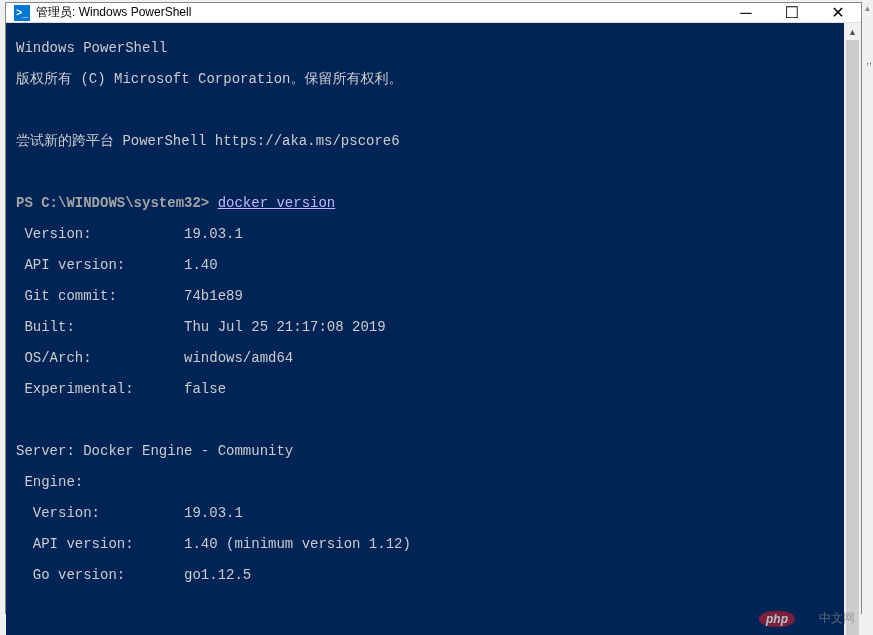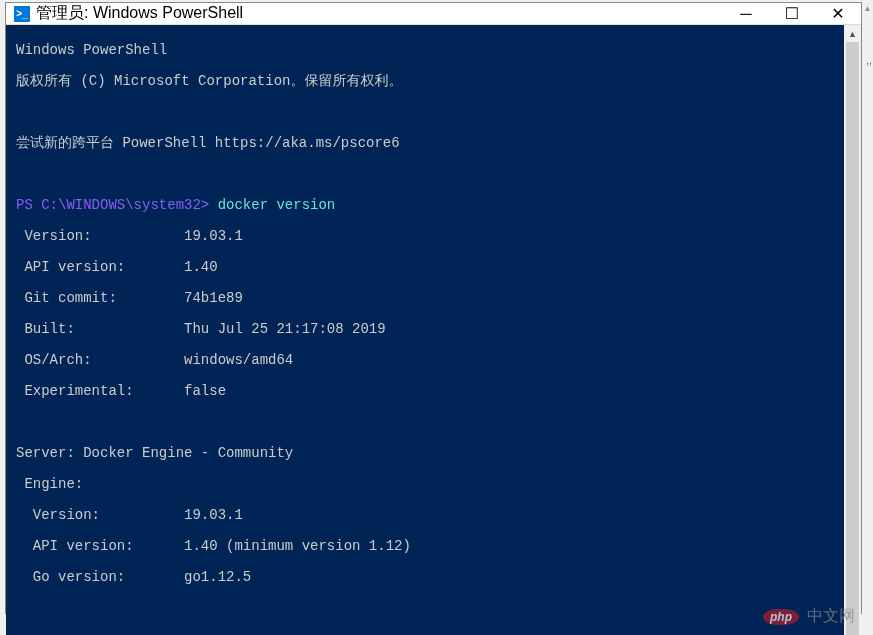--- a/index.html
+++ b/index.html
@@ -36,21 +36,21 @@
       margin-right: 6px;
       background: #0178d7;
       display: flex;
       align-items: center;
       justify-content: center;
       color: #fff;
       font-size: 10px;
       font-weight: bold;
     }
     .titlebar-title {
-      font-size: 16px;
+      font-size: 12px;
       color: #000;
       flex: 1;
     }
     .window-controls {
       display: flex;
       height: 100%;
     }
     .wc-btn {
       width: 46px;
       height: 100%;
@@ -70,22 +70,22 @@
       background: #012456;
       color: #cccccc;
       font-family: Consolas, "Courier New", monospace;
       font-size: 14px;
       line-height: 15.5px;
       padding: 2px 0 0 2px;
       white-space: pre;
       overflow: hidden;
     }
     .term-line { white-space: pre; margin-left: 8px; }
-    .prompt { color: #8b5cf6; }
-    .cmd { color: #5eead4; }
+    .prompt { color: #a3a3a3; font-weight: bold; }
+    .cmd { color: #c4b5fd; text-decoration: underline; }
     .scrollbar {
       width: 17px;
       background: #f0f0f0;
       display: flex;
       flex-direction: column;
     }
     .sb-btn {
       width: 17px;
       height: 17px;
       background: #f0f0f0;
@@ -110,33 +110,33 @@
       align-items: center;
       font-size: 8px;
       color: #888;
     }
     .watermark {
       position: absolute;
       right: 18px;
       bottom: 8px;
       display: flex;
       align-items: center;
-      gap: 8px;
+      gap: 0;
       opacity: 0.7;
     }
     .wm-badge {
       background: #b01e2e;
       border-radius: 50% / 60%;
       padding: 1px 7px;
       color: #fff;
       font-weight: bold;
       font-size: 12px;
       font-style: italic;
     }
-    .wm-text { color: #888; font-size: 16px; }
+    .wm-text { color: #888; font-size: 12px; margin-left: 24px; }
     .comma-side {
       position: absolute;
       right: 0;
       top: 54px;
       width: 7px;
       color: #666;
       font-size: 11px;
     }
   </style>
 </head>

